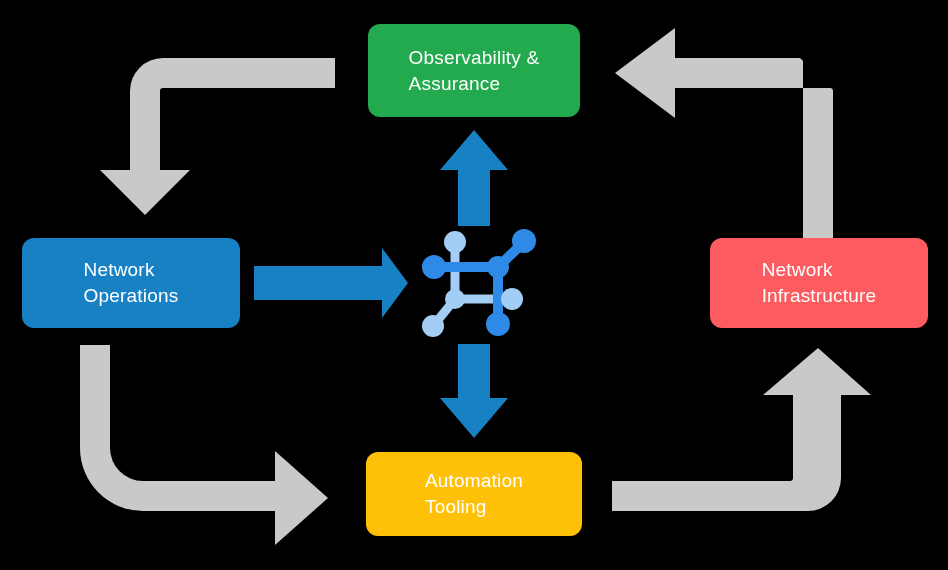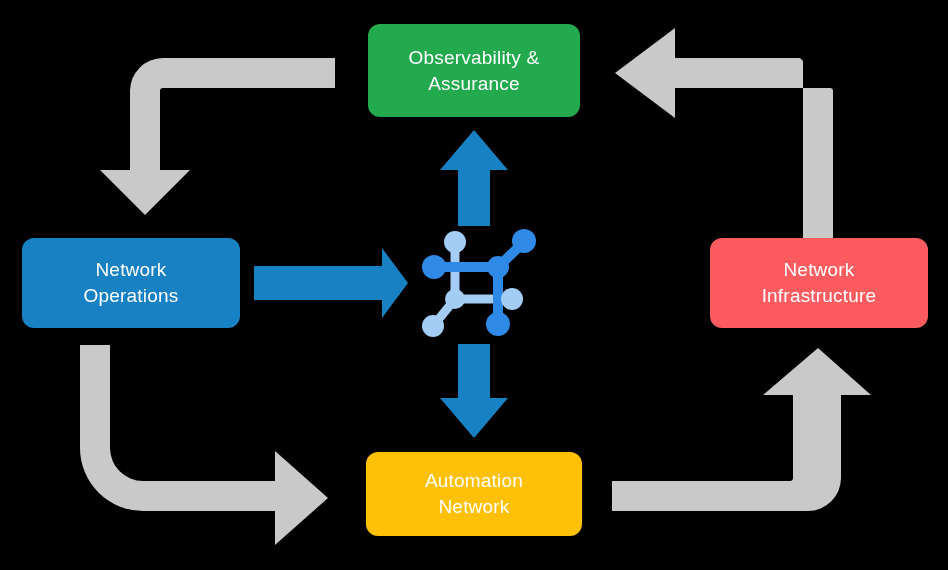--- a/index.html
+++ b/index.html
@@ -14,21 +14,20 @@
     background: #000000;
     overflow: hidden;
     font-family: "Liberation Sans", sans-serif;
   }
   .node-box {
     position: absolute;
     border-radius: 12px;
     display: flex;
     align-items: center;
     justify-content: center;
-    text-align: center;
     color: #ffffff;
     font-size: 19px;
     line-height: 1.35;
     font-weight: 400;
     letter-spacing: 0.2px;
     box-sizing: border-box;
     padding: 6px 10px;
   }
   .node-label {
     white-space: pre-line;
@@ -235,16 +234,16 @@
 Operations</span>
   </div>
 
   <div class="node-box" id="box-infrastructure" style="background:#fc5c60">
     <span class="node-label">Network
 Infrastructure</span>
   </div>
 
   <div class="node-box" id="box-automation" style="background:#ffc107">
     <span class="node-label">Automation
-Network</span>
+Tooling</span>
   </div>
 
 </div>
 
 </body></html>

